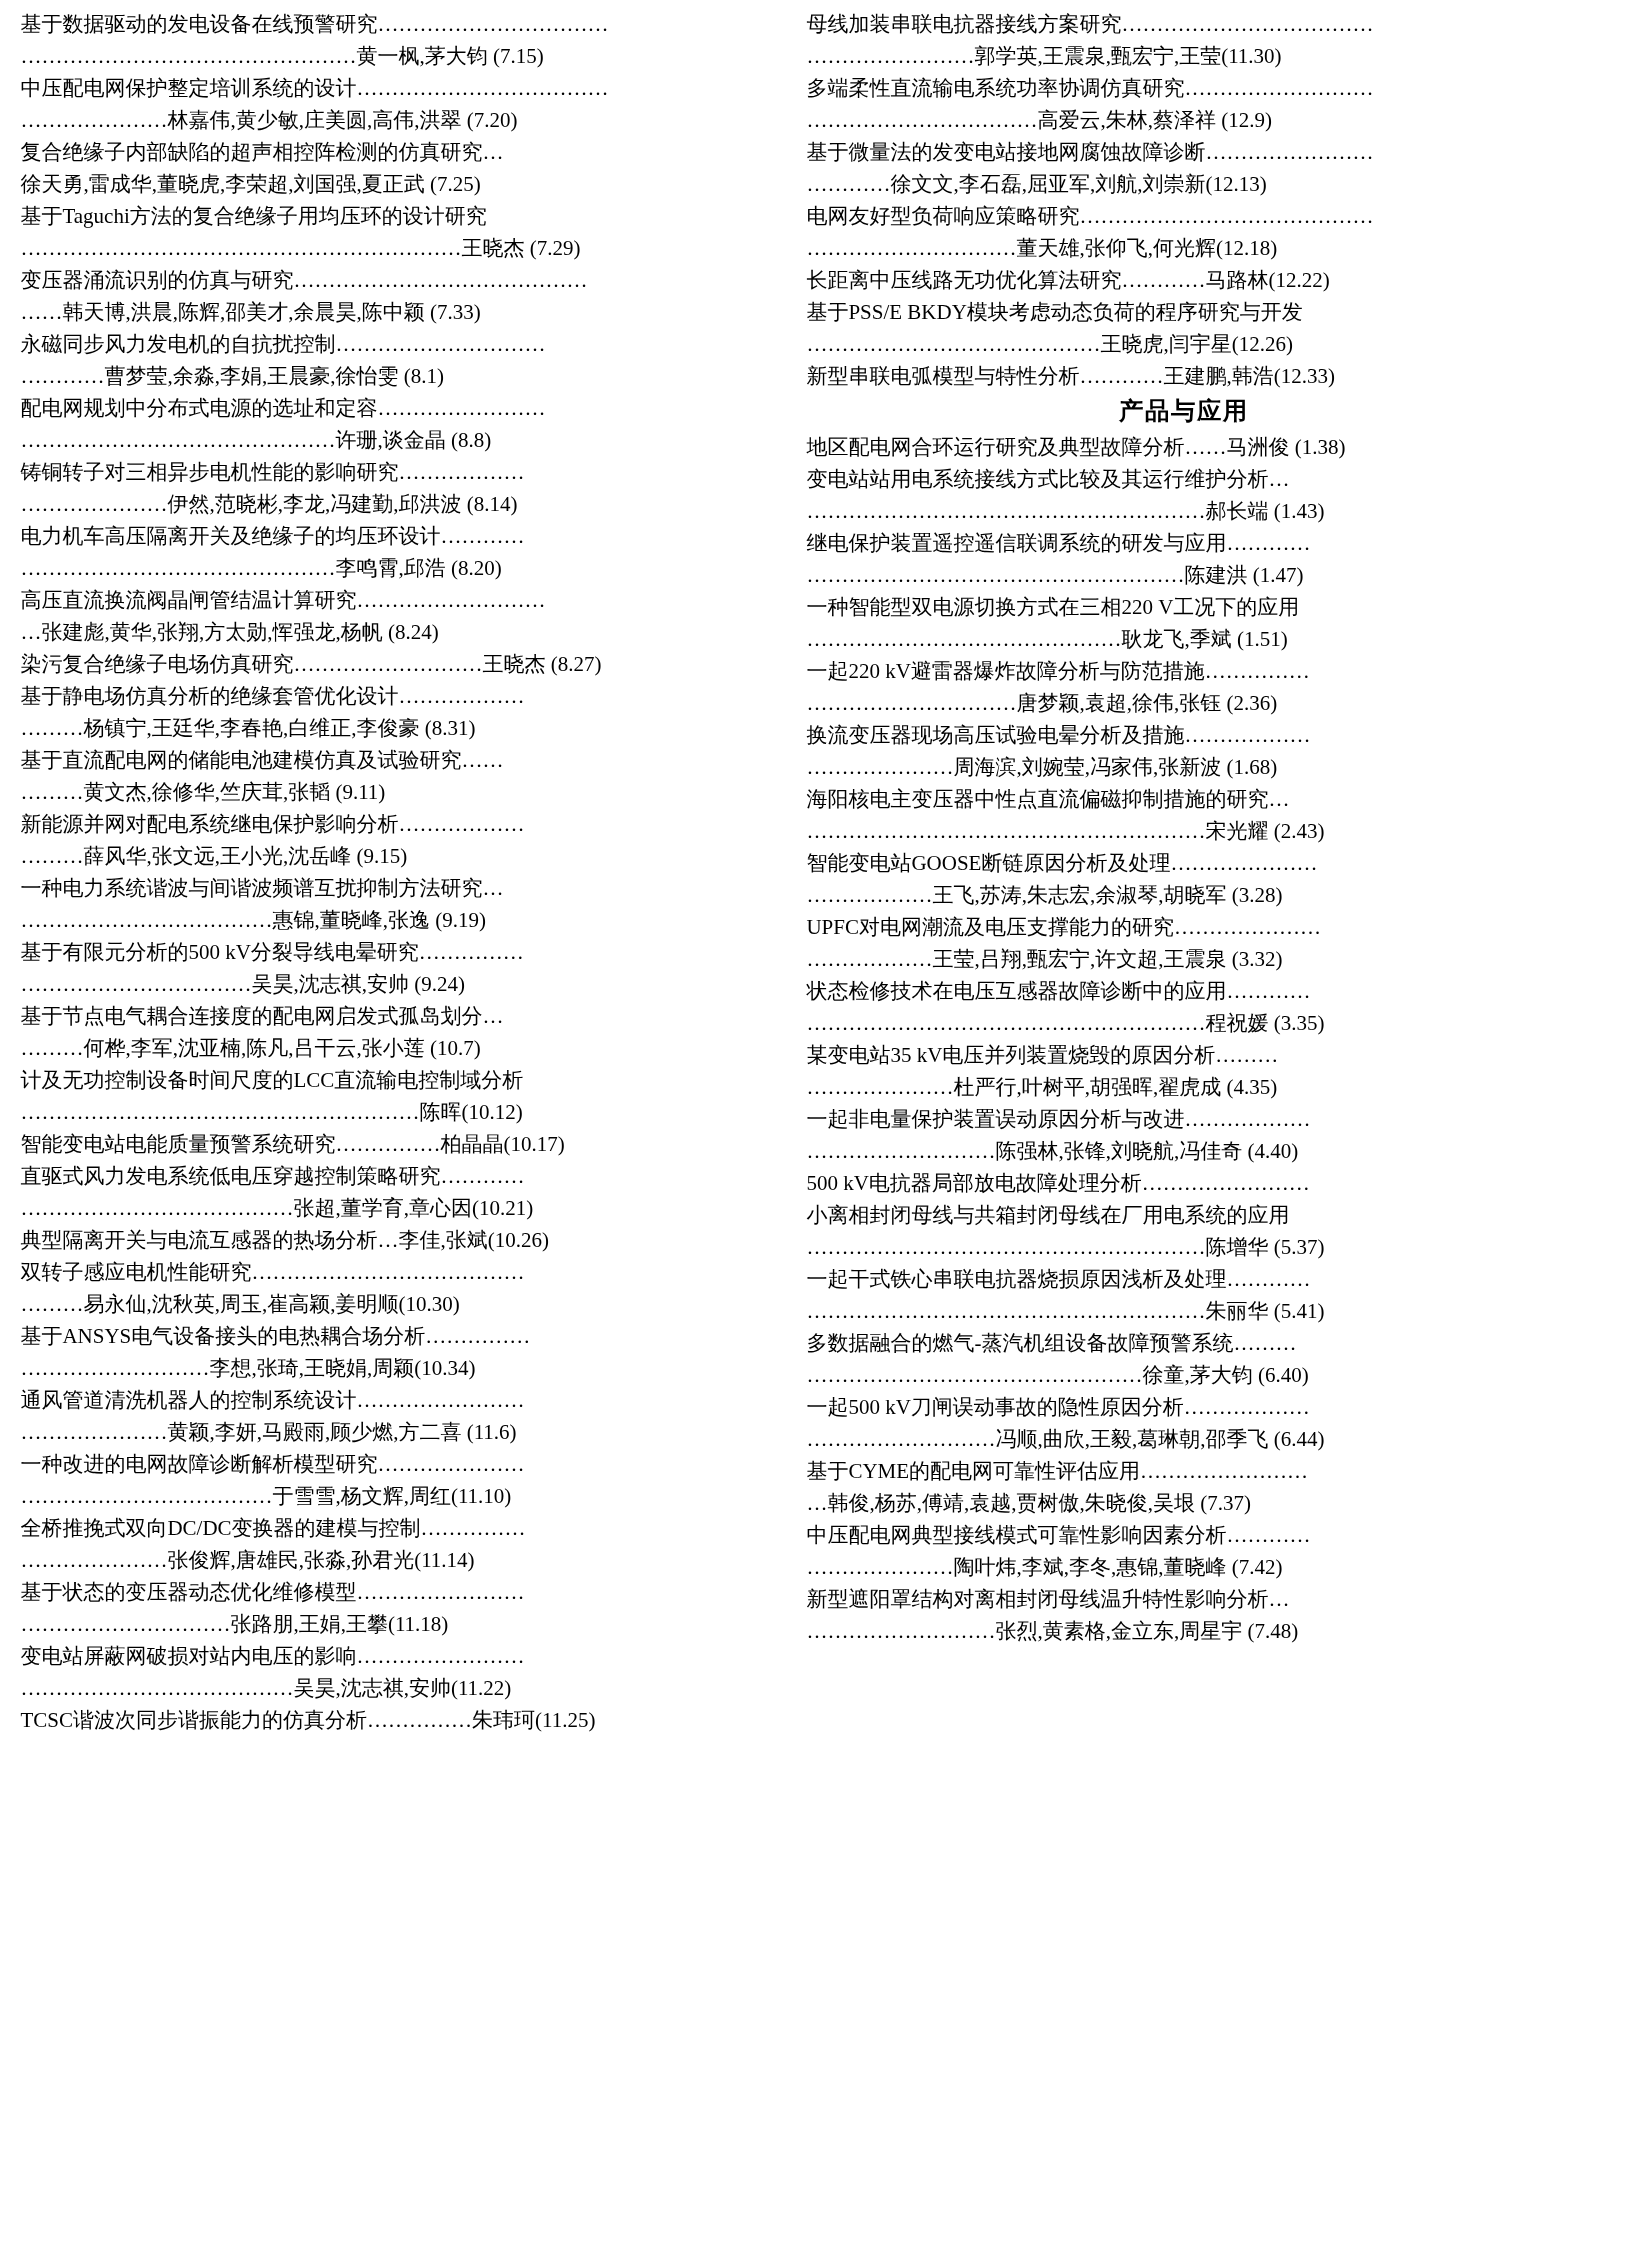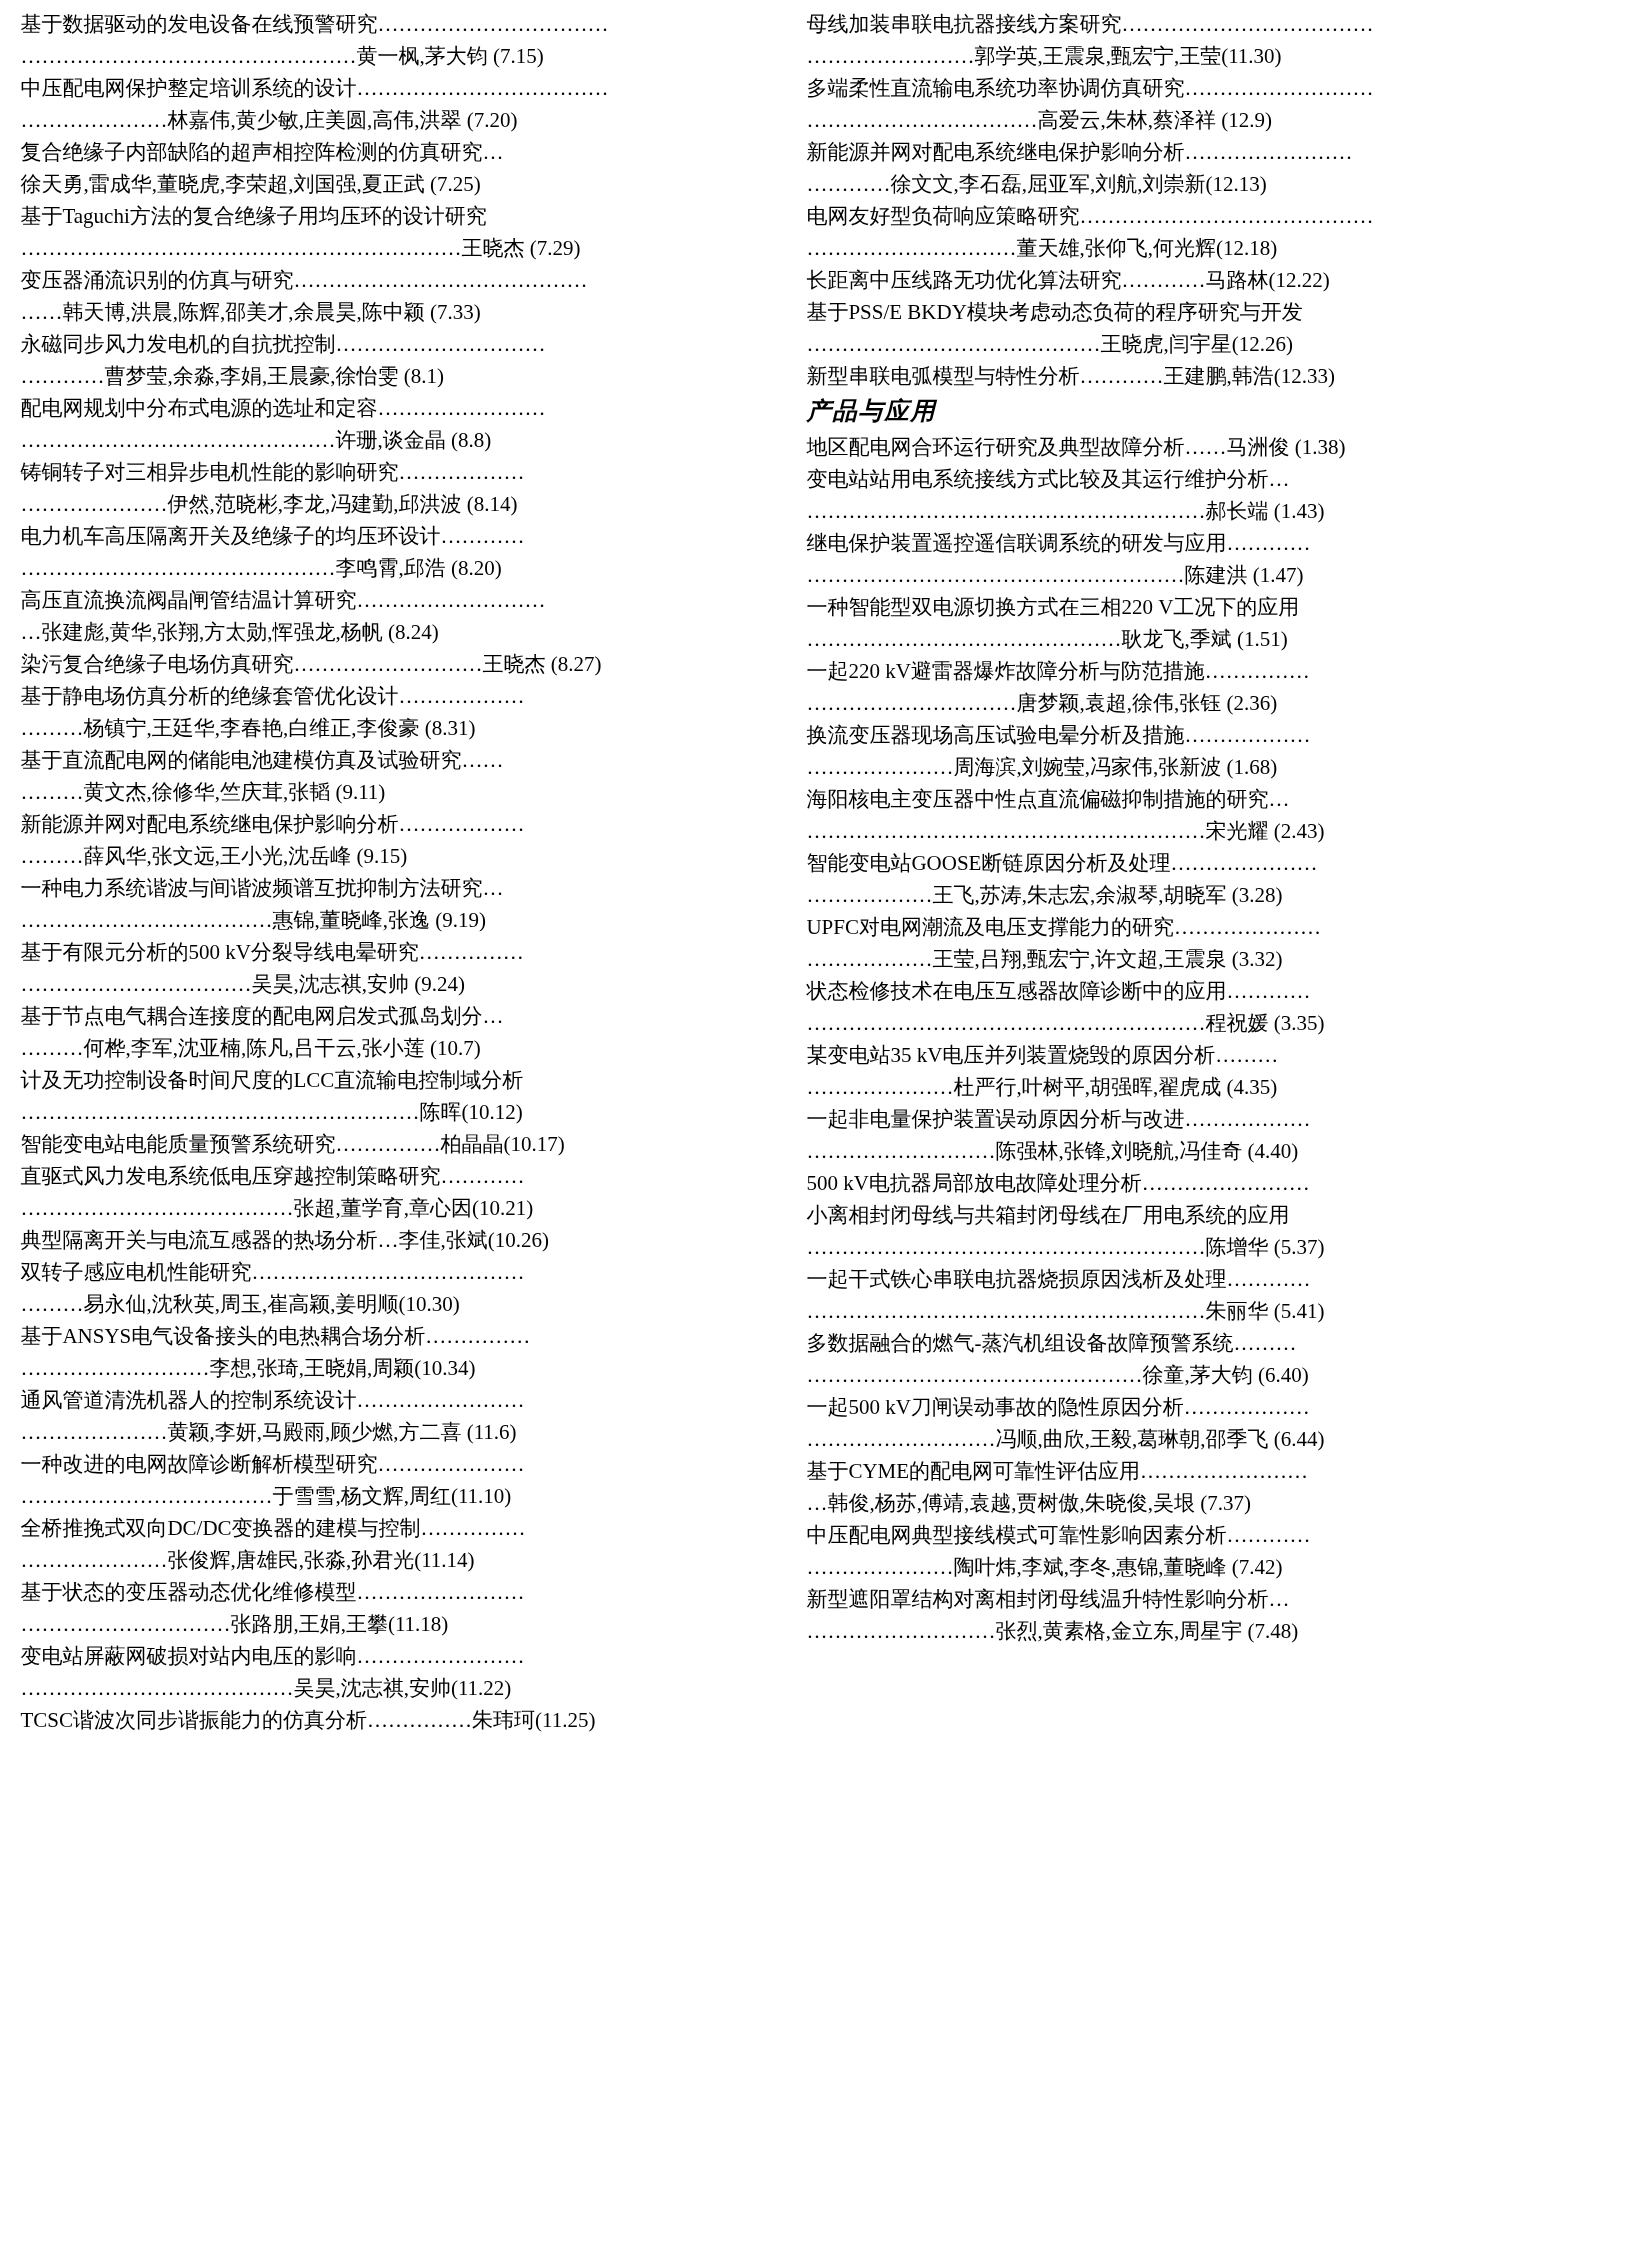--- a/index.html
+++ b/index.html
@@ -31,26 +31,26 @@
     margin: 0 0 0 0;
     padding: 0;
   }
   .line {
     font-size: 21px;
     line-height: 32px;
     white-space: nowrap;
     letter-spacing: 0px;
   }
   .section-title {
+    text-align: center;
     font-size: 24.4px;
     line-height: 36px;
     font-weight: bold;
     letter-spacing: 1.6px;
     margin: 1.6px 0 1.6px 0;
-    font-style: italic;
   }
 </style>
 </head>
 <body>
 
 <div id="page">
 
   <div class="column" id="col-left">
       <div class="entry">
         <div class="line">基于数据驱动的发电设备在线预警研究……………………………</div>
@@ -169,21 +169,21 @@
   <div class="column" id="col-right">
       <div class="entry">
         <div class="line">母线加装串联电抗器接线方案研究………………………………</div>
         <div class="line cont">……………………郭学英,王震泉,甄宏宁,王莹(11.30)</div>
       </div>
       <div class="entry">
         <div class="line">多端柔性直流输电系统功率协调仿真研究………………………</div>
         <div class="line cont">……………………………高爱云,朱林,蔡泽祥 (12.9)</div>
       </div>
       <div class="entry">
-        <div class="line">新能源并网对配电系统继电保护影响分析……………………</div>
+        <div class="line">基于微量法的发变电站接地网腐蚀故障诊断……………………</div>
         <div class="line cont">…………徐文文,李石磊,屈亚军,刘航,刘崇新(12.13)</div>
       </div>
       <div class="entry">
         <div class="line">电网友好型负荷响应策略研究……………………………………</div>
         <div class="line cont">…………………………董天雄,张仰飞,何光辉(12.18)</div>
       </div>
       <div class="entry">
         <div class="line">长距离中压线路无功优化算法研究…………马路林(12.22)</div>
       </div>
       <div class="entry">

